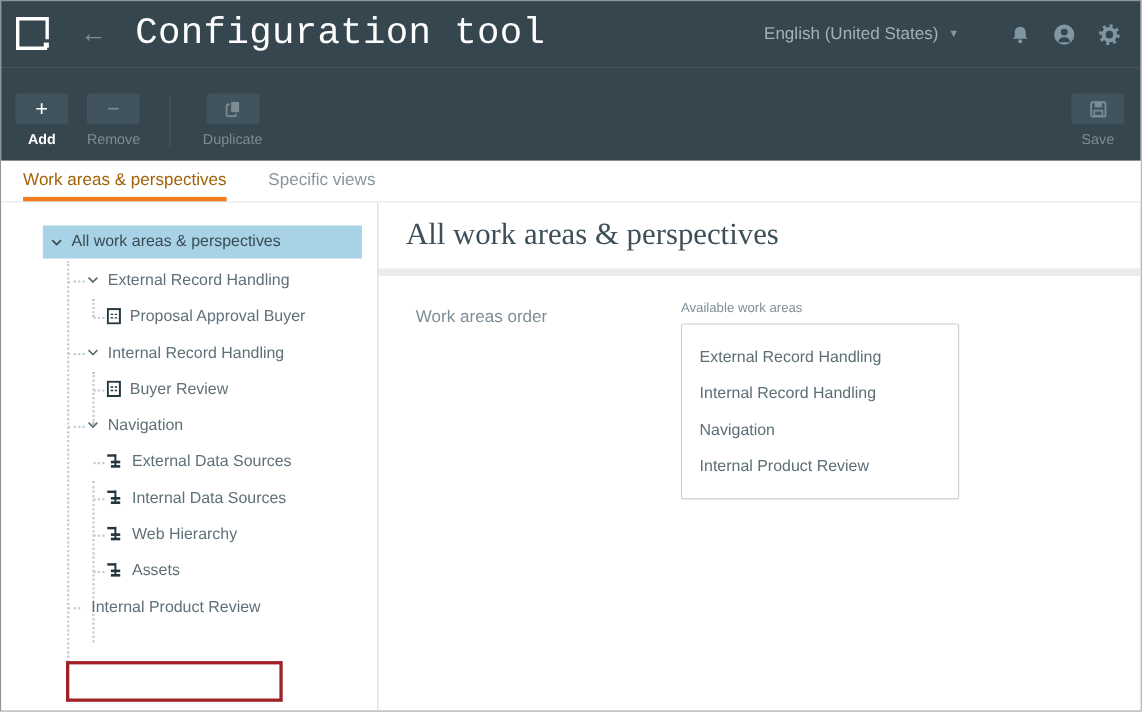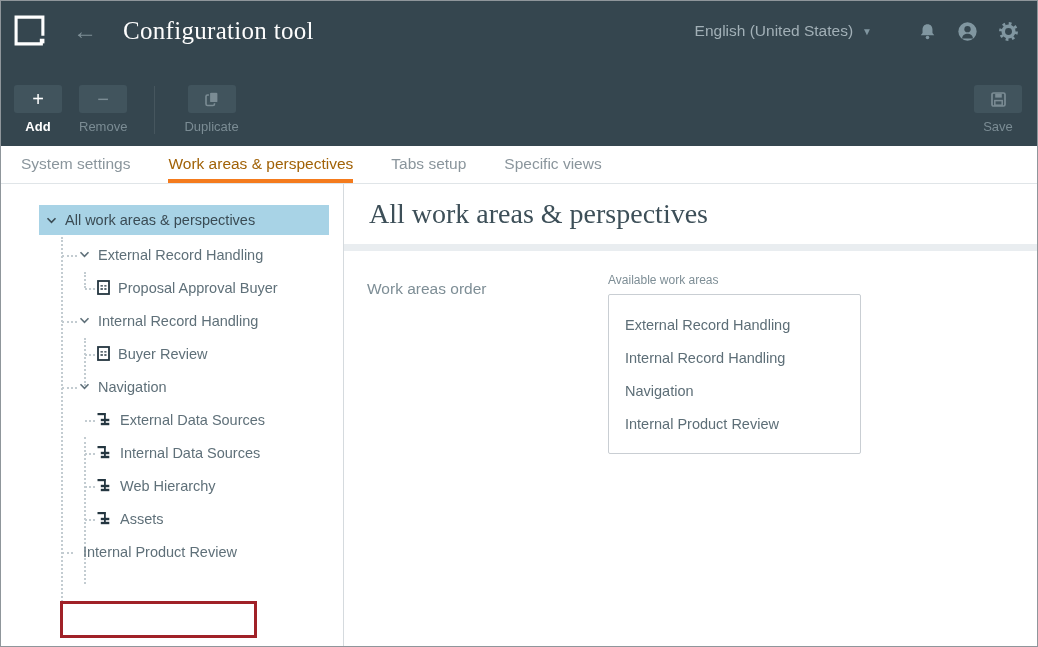--- a/index.html
+++ b/index.html
@@ -3,21 +3,21 @@
 <meta charset="utf-8">
 <style>
   * { margin:0; padding:0; box-sizing:border-box; }
   html,body { width:1038px; height:647px; font-family:"Liberation Sans", sans-serif; background:#fff; }
   .window { width:1038px; height:647px; border:1px solid #8f969b; display:flex; flex-direction:column; overflow:hidden; background:#fff; }
 
   
   .header { height:60px; background:#35464f; display:flex; align-items:center; flex:0 0 auto; }
   .logo { margin-left:12px; width:34px; height:34px; flex:0 0 auto; }
   .back-arrow { margin-left:26px; color:#7e8f97; font-size:24px; line-height:1; cursor:default; }
-  .app-title { margin-left:26px; color:#fdfdfd; font-family:Liberation Serif, serif; font-size:25px; letter-spacing:.3px; }
+  .app-title { margin-left:26px; color:#fdfdfd; font-family:Liberation Mono, monospace; font-size:34px; letter-spacing:.3px; }
   .header-right { margin-left:auto; display:flex; align-items:center; margin-right:18px; }
   .lang { color:#a2b0b7; font-size:15.5px;padding-left:32px; }
   .caret { color:#8096a0; font-size:10px; margin-left:9px; margin-right:26px; }
   .hicon { margin-left:20px; display:flex; align-items:center; }
 
   
   .toolbar { height:85px; background:#35464f; display:flex; align-items:flex-start; padding-top:24px; position:relative; flex:0 0 auto; }
   .tgroup { display:flex; flex-direction:column; align-items:center; }
   .tbtn { width:48px; height:28px; background:#41545d; border-radius:3px; display:flex; align-items:center; justify-content:center; }
   .tlabel { font-size:13px; margin-top:6px; color:#7b8c94; }
@@ -52,21 +52,21 @@
   .trow.lvl1p .conn { left:61px; width:11px; }
   .vline { position:absolute; border-left:2px dotted #c3ccd1; width:0; }
   .annotation-box { position:absolute; left:59px; top:417px; width:197px; height:37px; border:3px solid #a02127; }
 
   
   .main { flex:1; display:flex; flex-direction:column; min-width:0; }
   .main-title-wrap { height:60px; display:flex; align-items:center; padding-left:25px; }
   .main-title { font-family:"Liberation Serif", serif; font-size:28px; color:#3d4f58; font-weight:normal; }
   .main-divider { height:7px; background:#e9edf0; }
   .main-content { display:flex; padding-top:22px; }
-  .field-label { margin-left:23px; color:#7e8e96; font-size:15.5px; width:215px; flex:0 0 auto; padding-top:7px; }
+  .field-label { margin-left:34px; color:#7e8e96; font-size:15.5px; width:215px; flex:0 0 auto; padding-top:7px; }
   .list-col { margin-left:26px; }
   .list-label { font-size:12px; color:#7e8e96; margin-bottom:7px; }
   .listbox { width:253px; border:1px solid #c9ced3; border-radius:2px; padding:14px 0 12px 0; background:#fff; }
   .listbox .litem { padding:8px 16px 9px 16px; color:#5d6e77; font-size:14.5px; }
 </style>
 </head>
 <body>
 
 <div class="window">
 
@@ -131,23 +131,21 @@
           <rect x="2" y="2" width="13" height="13" rx="1.5" fill="none" stroke="#7b8c94" stroke-width="1.7"></rect>
           <rect x="5.2" y="2.6" width="6.6" height="4" fill="#7b8c94"></rect>
           <rect x="4.8" y="9.6" width="7.4" height="4.6" fill="none" stroke="#7b8c94" stroke-width="1.5"></rect>
         </svg>
       </div>
       <span class="tlabel">Save</span>
     </div>
   </div>
 
   <div class="tabbar">
-    <div class="tab">System settings</div>
     <div class="tab active">Work areas &amp; perspectives</div>
-    <div class="tab">Tabs setup</div>
     <div class="tab">Specific views</div>
   </div>
 
   <div class="bodyrow">
 
     <div class="treepanel">
 
       <div class="vline" style="left:60px; top:53px; height:381px;"></div>
       <div class="vline" style="left:83px; top:88px; height:16px;"></div>
       <div class="vline" style="left:83px; top:154px; height:48px;"></div>

